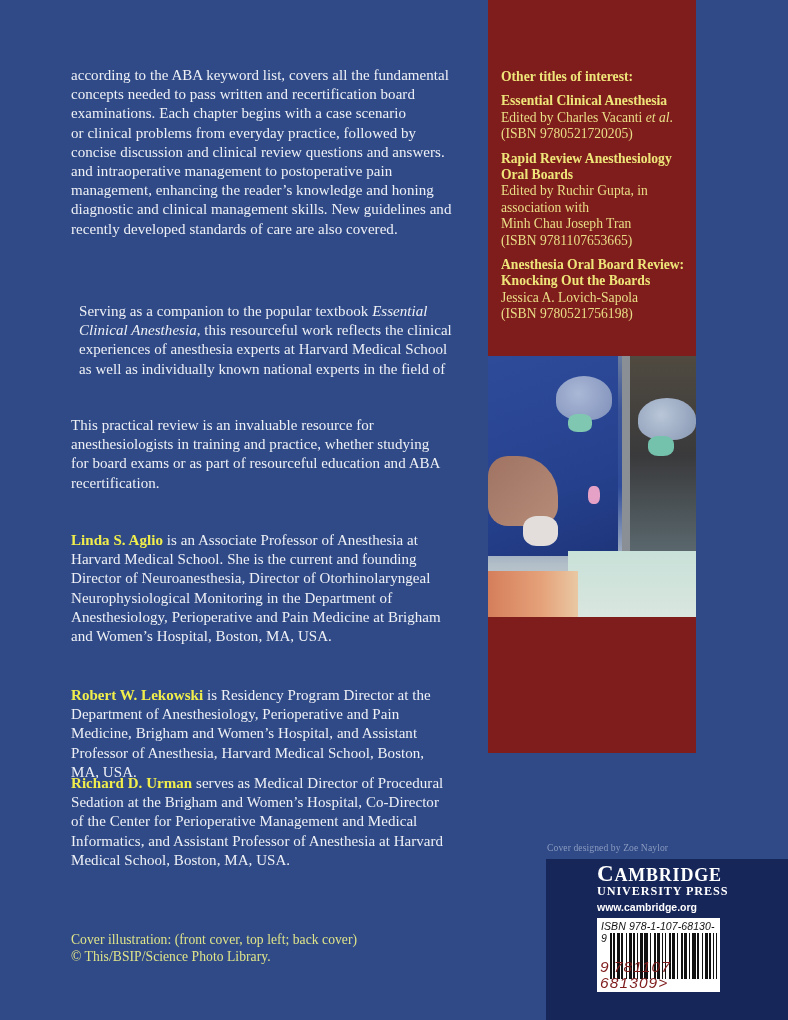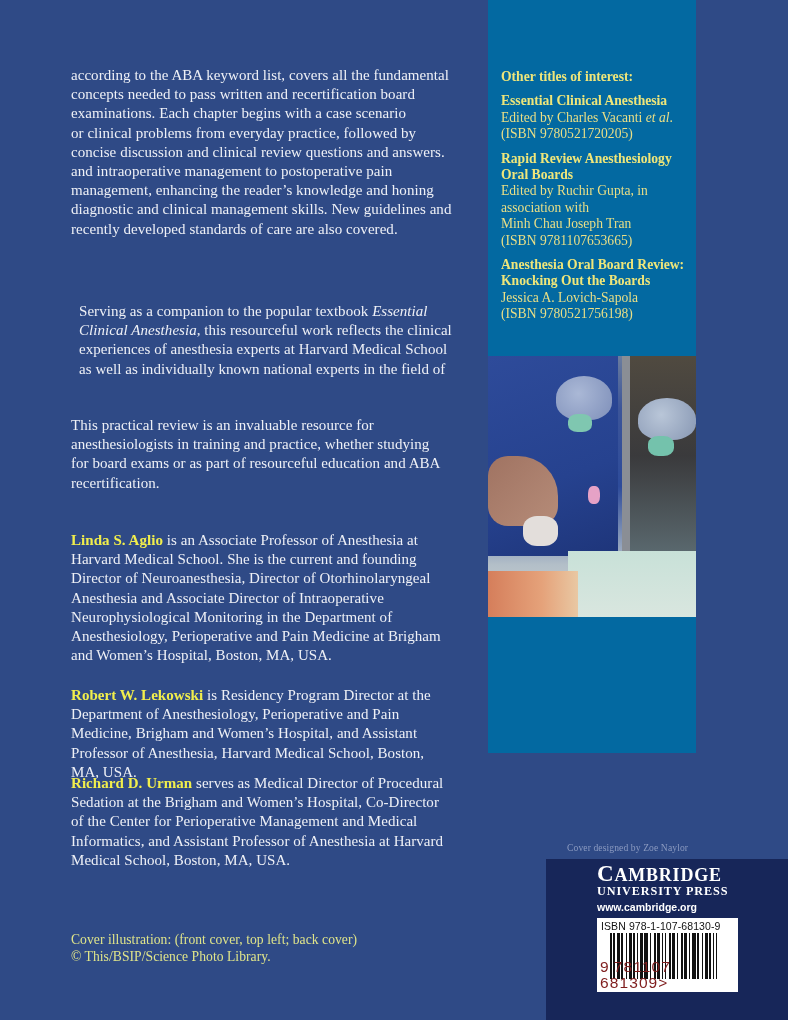--- a/index.html
+++ b/index.html
@@ -29,21 +29,21 @@
     .credit { position: absolute; top: 866px; left: 0; width: 395px; color: #dfe48a; font-size: 13.6px; line-height: 16.5px; }
     .author-name { color: #f1ee4c; font-weight: bold; }
     .br { display: block; }
 
     .right-panel {
       position: absolute;
       left: 488px;
       top: 0;
       width: 208px;
       height: 753px;
-      background: #0369a1;
+      background: #7f1d1d;
     }
     .other-titles {
       position: absolute;
       left: 13px;
       top: 69px;
       width: 195px;
       color: #eadf86;
       font-size: 13.6px;
       line-height: 16.4px;
     }
@@ -74,21 +74,20 @@
     .photo .pole { position:absolute; left:134px; top:0; width:8px; height:200px; background:#8a8e95; }
     .photo .pink { position:absolute; left:100px; top:130px; width:12px; height:18px; border-radius: 40%; background:#e6a2c6; }
 
     .cover-designer {
       position: absolute;
       left: 547px;
       top: 842px;
       font-size: 9.6px;
       color: #8b9ac0;
       letter-spacing: 0.1px;
-      margin-left: 20px;
     }
     .publisher-block {
       position: absolute;
       left: 546px;
       top: 859px;
       width: 242px;
       height: 161px;
       background: #172659;
     }
     .pub-name {
@@ -119,23 +118,24 @@
       top: 42px;
       font-family: "Liberation Sans", "DejaVu Sans", sans-serif;
       font-weight: bold;
       color: #ffffff;
       font-size: 10.5px;
     }
     .barcode-box {
       position: absolute;
       left: 51px;
       top: 59px;
-      width: 141px;
+      width: 123px;
       height: 74px;
       background: #ffffff;
+      font-style: italic;
     }
     .isbn-text {
       position: absolute;
       left: 4px;
       top: 2px;
       font-family: "Liberation Sans", "DejaVu Sans", sans-serif;
       font-size: 10.5px;
       color: #111;
       letter-spacing: 0.1px;
     }
@@ -190,21 +190,20 @@
     <span class="br">This practical review is an invaluable resource for</span>
     <span class="br">anesthesiologists in training and practice, whether studying</span>
     <span class="br">for board exams or as part of resourceful education and ABA</span>
     <span class="br">recertification.</span>
   </p>
 
   <p class="bio-1">
     <span class="br"><span class="author-name">Linda S. Aglio</span><span> is an Associate Professor of Anesthesia at</span></span>
     <span class="br">Harvard Medical School. She is the current and founding</span>
     <span class="br">Director of Neuroanesthesia, Director of Otorhinolaryngeal</span>
-    <span class="br">Anesthesia and Associate Director of Intraoperative</span>
     <span class="br">Neurophysiological Monitoring in the Department of</span>
     <span class="br">Anesthesiology, Perioperative and Pain Medicine at Brigham</span>
     <span class="br">and Women’s Hospital, Boston, MA, USA.</span>
   </p>
 
   <p class="bio-2">
     <span class="br"><span class="author-name">Robert W. Lekowski</span><span> is Residency Program Director at the</span></span>
     <span class="br">Department of Anesthesiology, Perioperative and Pain</span>
     <span class="br">Medicine, Brigham and Women’s Hospital, and Assistant</span>
     <span class="br">Professor of Anesthesia, Harvard Medical School, Boston,</span>

